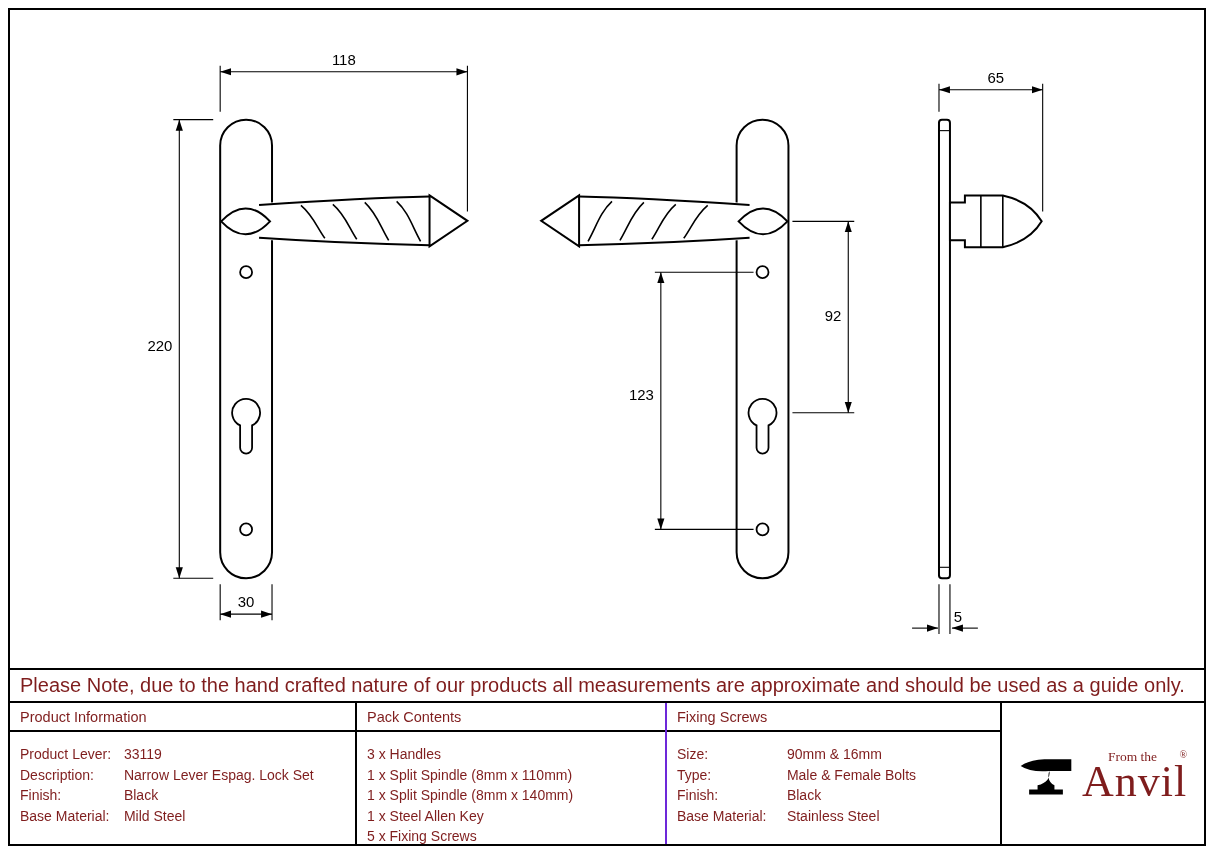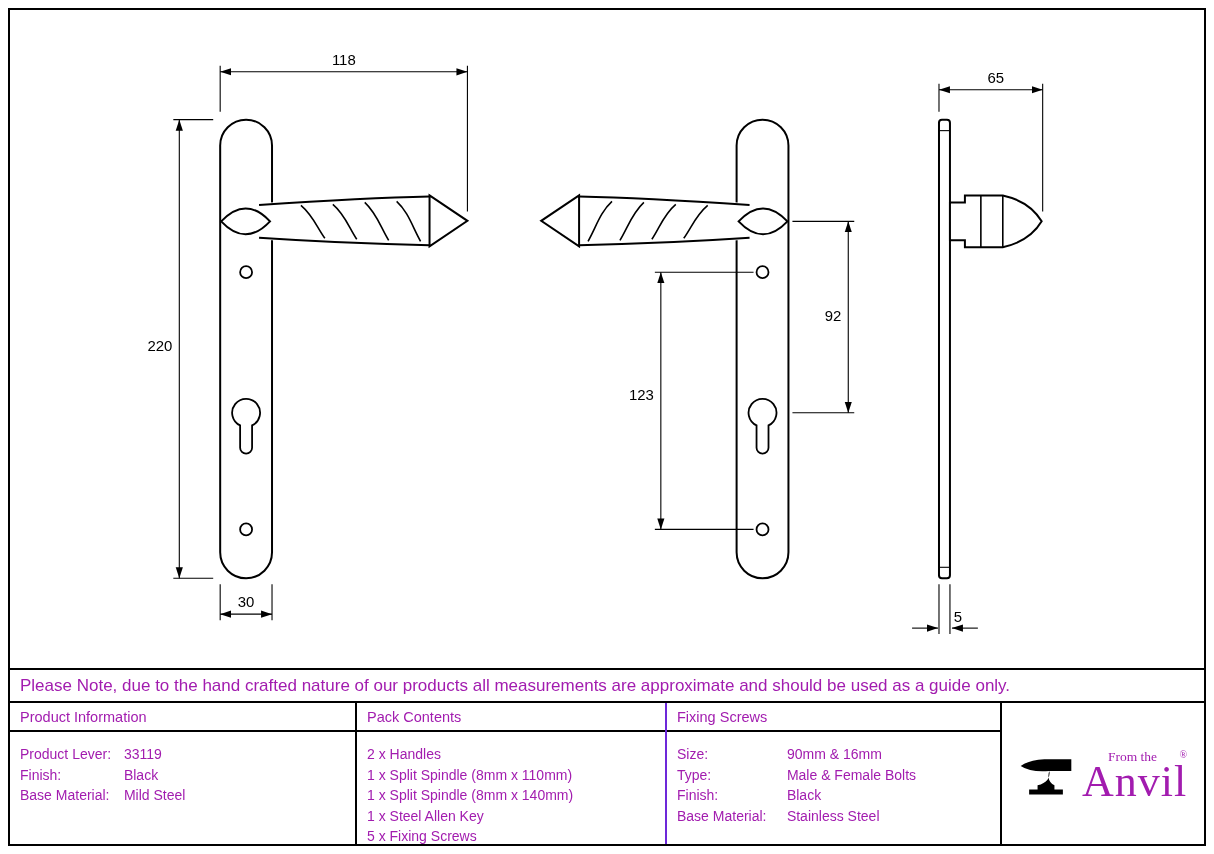--- a/index.html
+++ b/index.html
@@ -1,31 +1,31 @@
 <!DOCTYPE html>
 <html><head>
 <meta charset="utf-8">
 <style>
   html,body{margin:0;padding:0;background:#e8e8e8;}
   .page{
     width:1214px;height:854px;background:#fff;position:relative;
-    font-family:"Liberation Sans",sans-serif;color:#a21caf;overflow:hidden;
+    font-family:"Liberation Sans",sans-serif;color:#7f1d1d;overflow:hidden;
   }
   .frame{
     position:absolute;left:8px;top:8px;width:1198px;height:838px;
     border:2px solid #000;box-sizing:border-box;
     display:flex;flex-direction:column;background:#fff;
   }
   .drawing{flex:0 0 658px;overflow:hidden;}
   .drawing svg{display:block;}
 
   .note-row{
     flex:0 0 31px;border-top:2px solid #000;
     display:flex;align-items:center;padding-left:10px;
-    font-size:17px;
+    font-size:20px;
   }
   .info-grid{flex:1 1 auto;border-top:2px solid #000;display:flex;min-height:0;}
   .col{box-sizing:border-box;display:flex;flex-direction:column;gap:6px;}
   .col-product{flex:0 0 345px;}
   .col-pack{flex:0 0 310px;border-left:2px solid #000;}
   .col-fixing{flex:0 0 335px;border-left:2px solid #6d28d9;}
   .col-logo{flex:1 1 auto;border-left:2px solid #000;display:flex;align-items:center;justify-content:center;}
   .col-header{
     flex:0 0 27px;border-bottom:2px solid #000;
     display:flex;align-items:center;padding-left:10px;font-size:14.5px;
@@ -165,34 +165,38 @@
     <div class="info-grid">
 
       <div class="col col-product">
         <div class="col-header">Product Information</div>
         <div class="col-body">
           <div class="kv-row">
             <span class="k">Product Lever:</span>
             <span class="v">33119</span>
           </div>
           <div class="kv-row">
+            <span class="k">Description:</span>
+            <span class="v">Narrow Lever Espag. Lock Set</span>
+          </div>
+          <div class="kv-row">
             <span class="k">Finish:</span>
             <span class="v">Black</span>
           </div>
           <div class="kv-row">
             <span class="k">Base Material:</span>
             <span class="v">Mild Steel</span>
           </div>
         </div>
       </div>
 
       <div class="col col-pack">
         <div class="col-header">Pack Contents</div>
         <div class="col-body">
-          <div>2 x Handles</div>
+          <div>3 x Handles</div>
           <div>1 x Split Spindle (8mm x 110mm)</div>
           <div>1 x Split Spindle (8mm x 140mm)</div>
           <div>1 x Steel Allen Key</div>
           <div>5 x Fixing Screws</div>
         </div>
       </div>
 
       <div class="col col-fixing">
         <div class="col-header">Fixing Screws</div>
         <div class="col-body">

